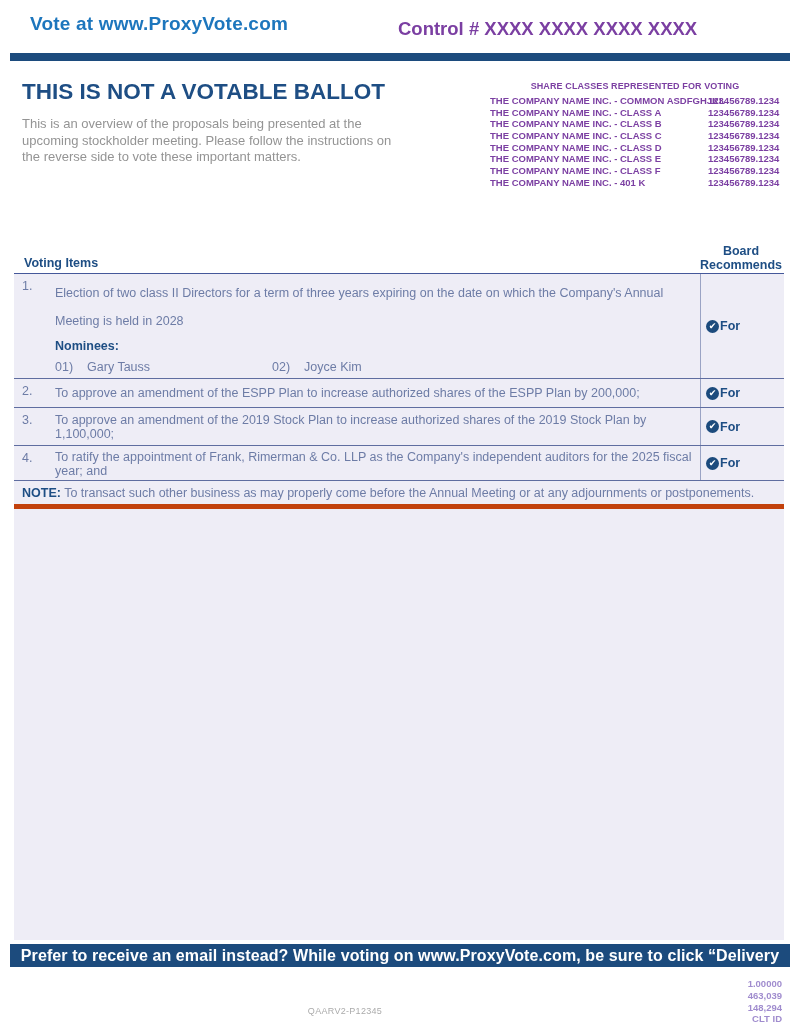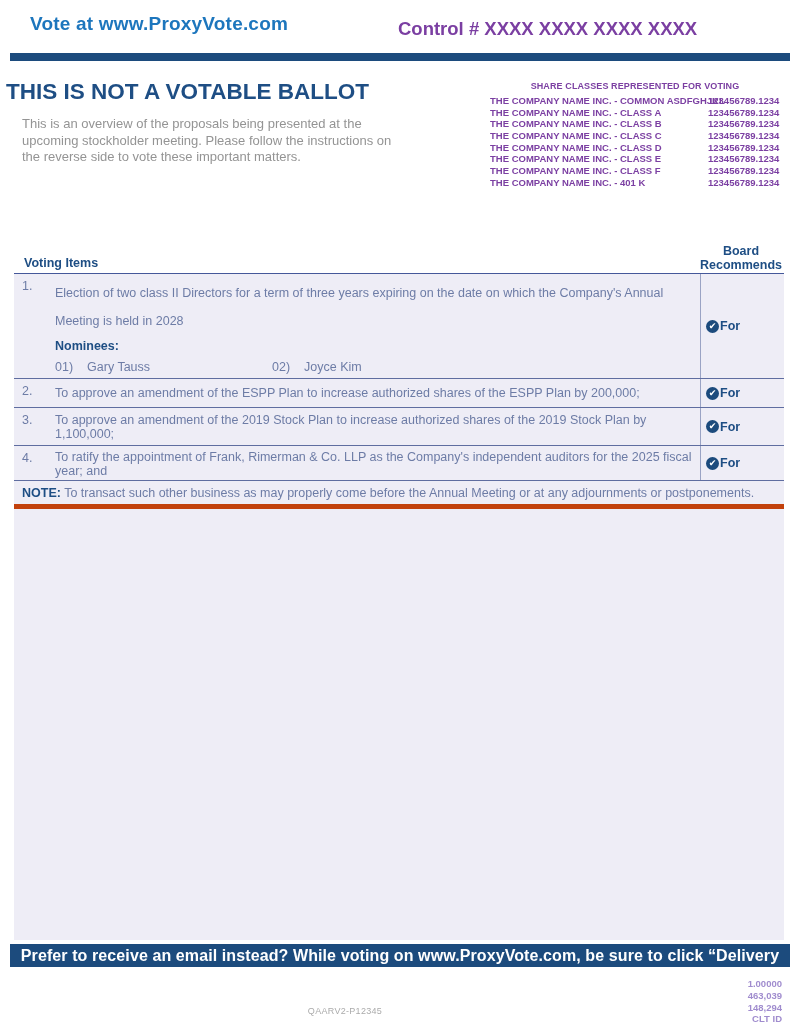--- a/index.html
+++ b/index.html
@@ -19,21 +19,21 @@
     position:absolute; left:398px; top:18px;
     font-size:18.5px; font-weight:bold; color:#7b3fa2;
   }
   .top-rule {
     position:absolute; left:10px; top:53px; width:780px; height:8px;
     background:#1c4b7d;
   }
 
   
   .intro-title {
-    position:absolute; left:6px; top:79px;
+    position:absolute; left:22px; top:79px;
     font-size:22.5px; font-weight:bold; color:#1e4e84;
   }
   .intro-desc {
     position:absolute; left:22px; top:116px; width:378px;
     font-size:13px; line-height:16.5px; color:#949494;
   }
 
   
   .share-classes { position:absolute; left:490px; top:81px; width:290px; }
   .sc-heading {

